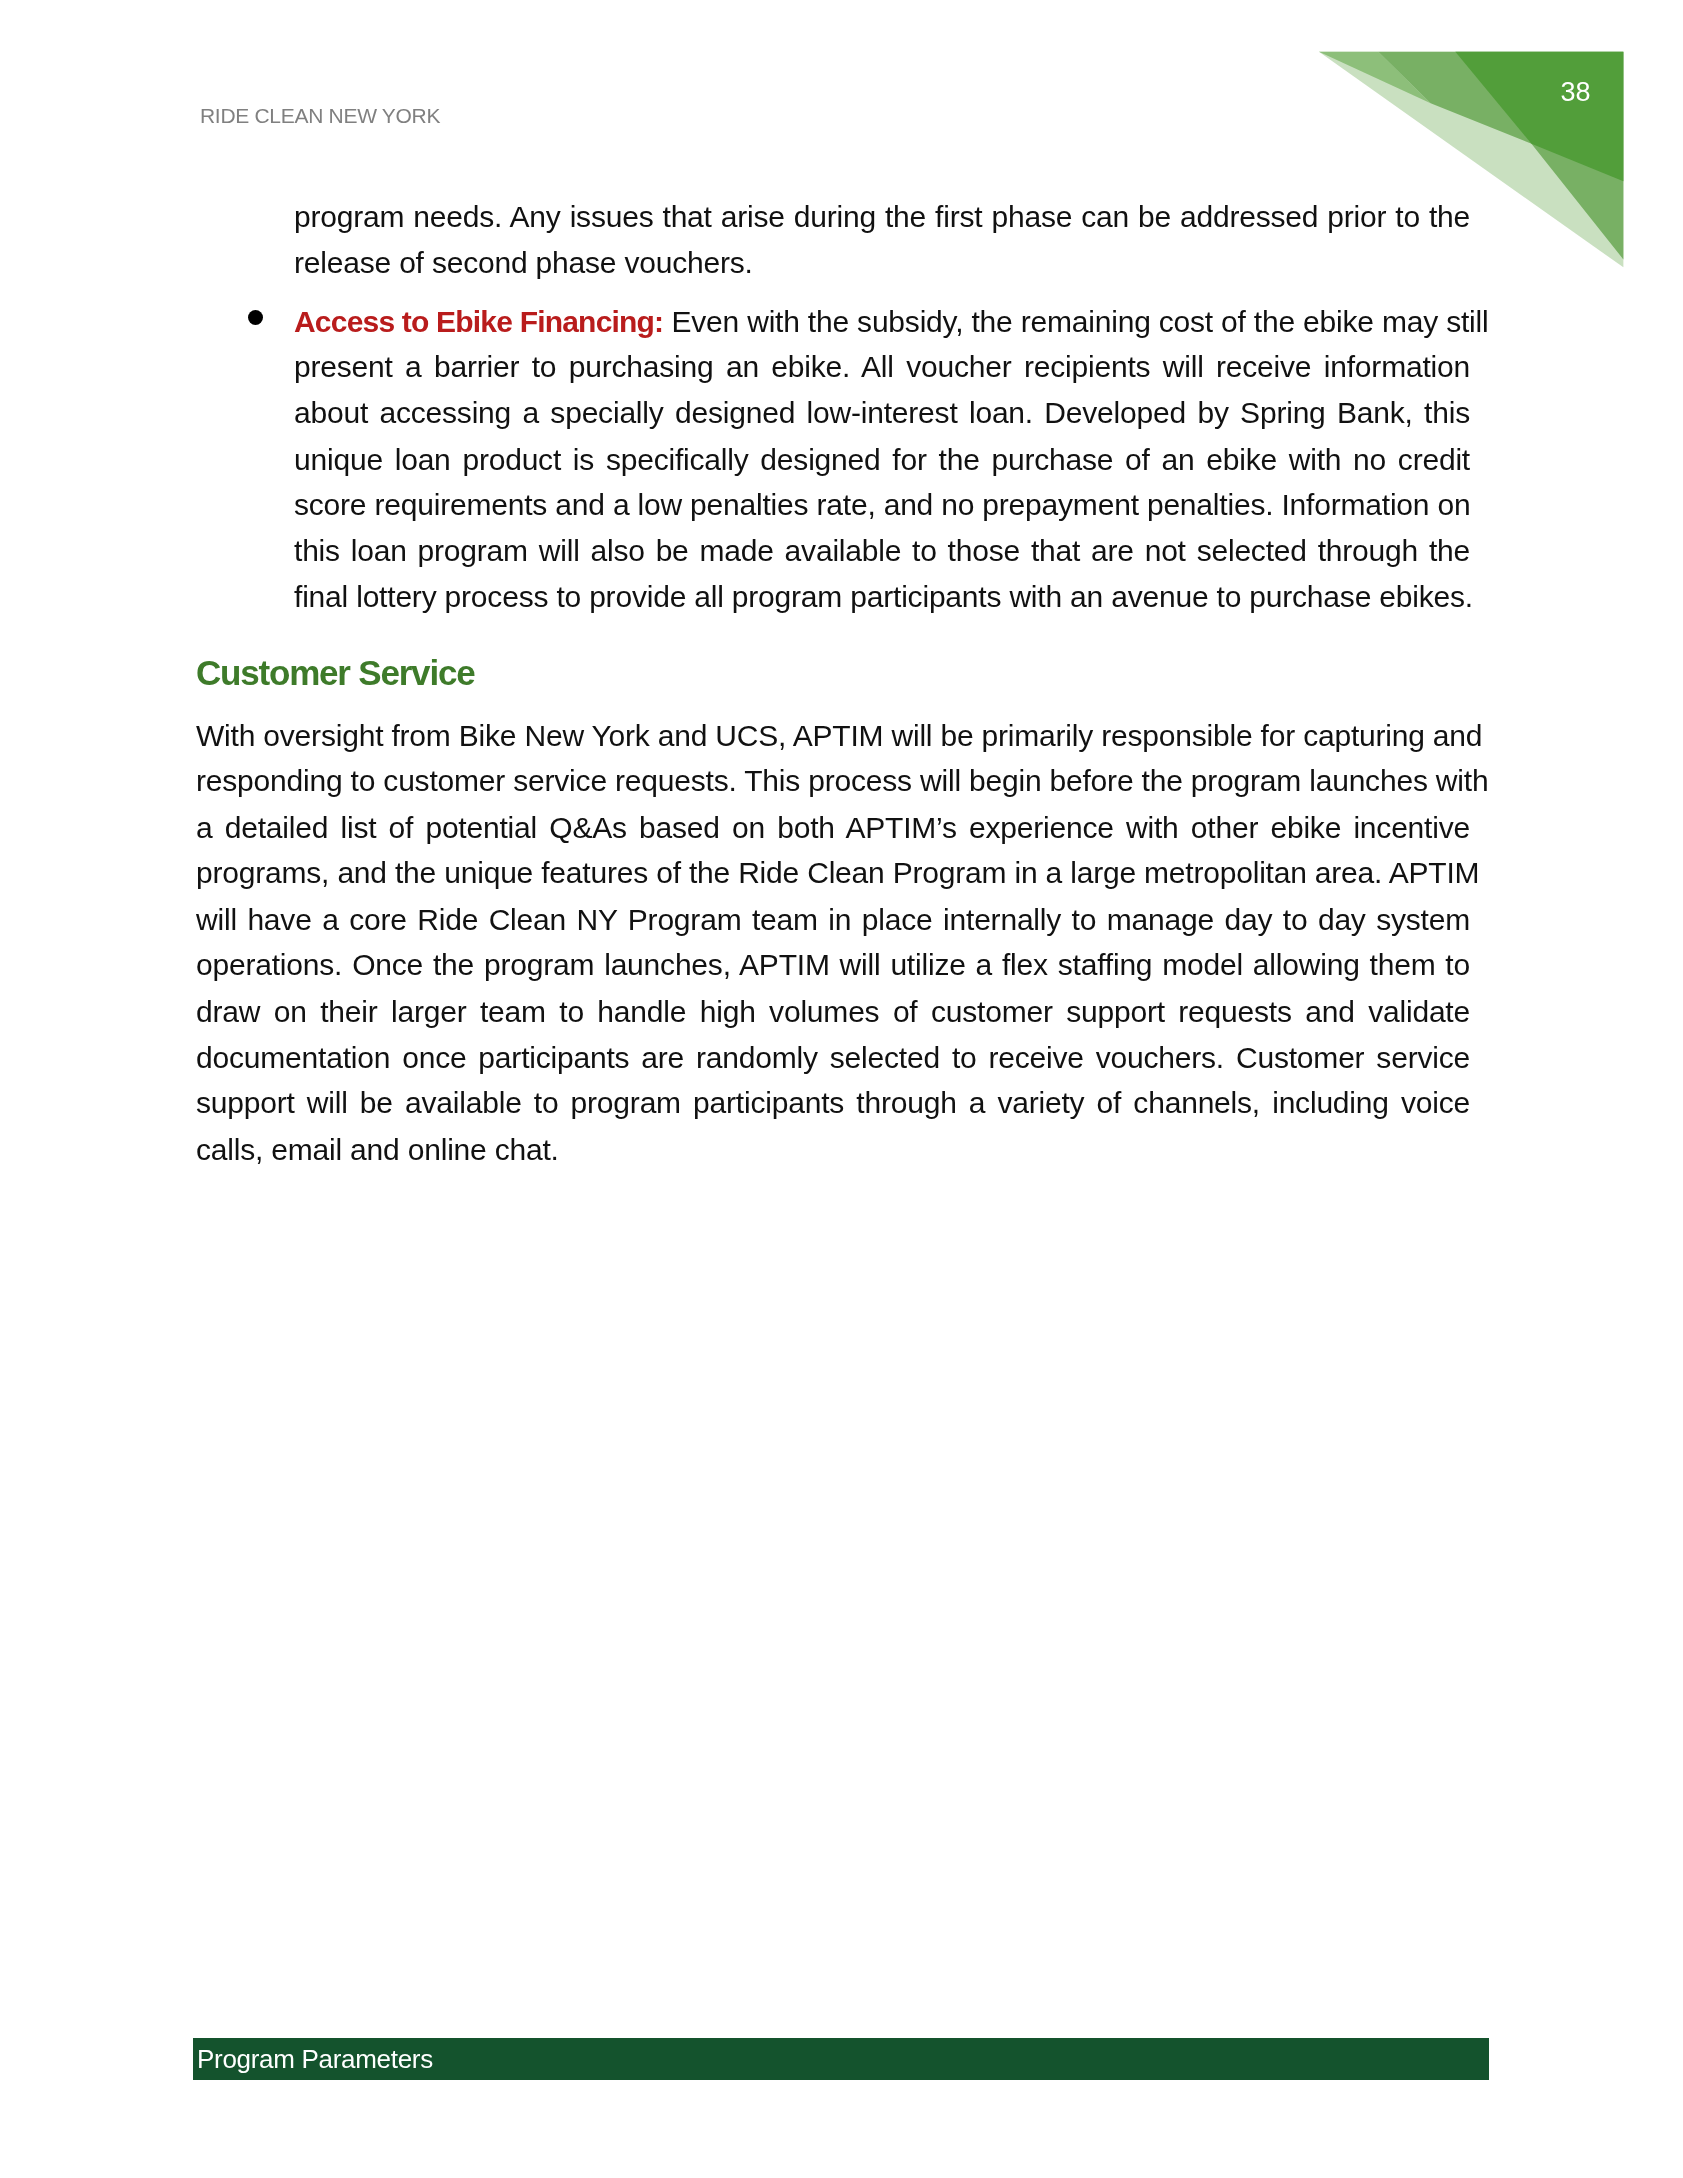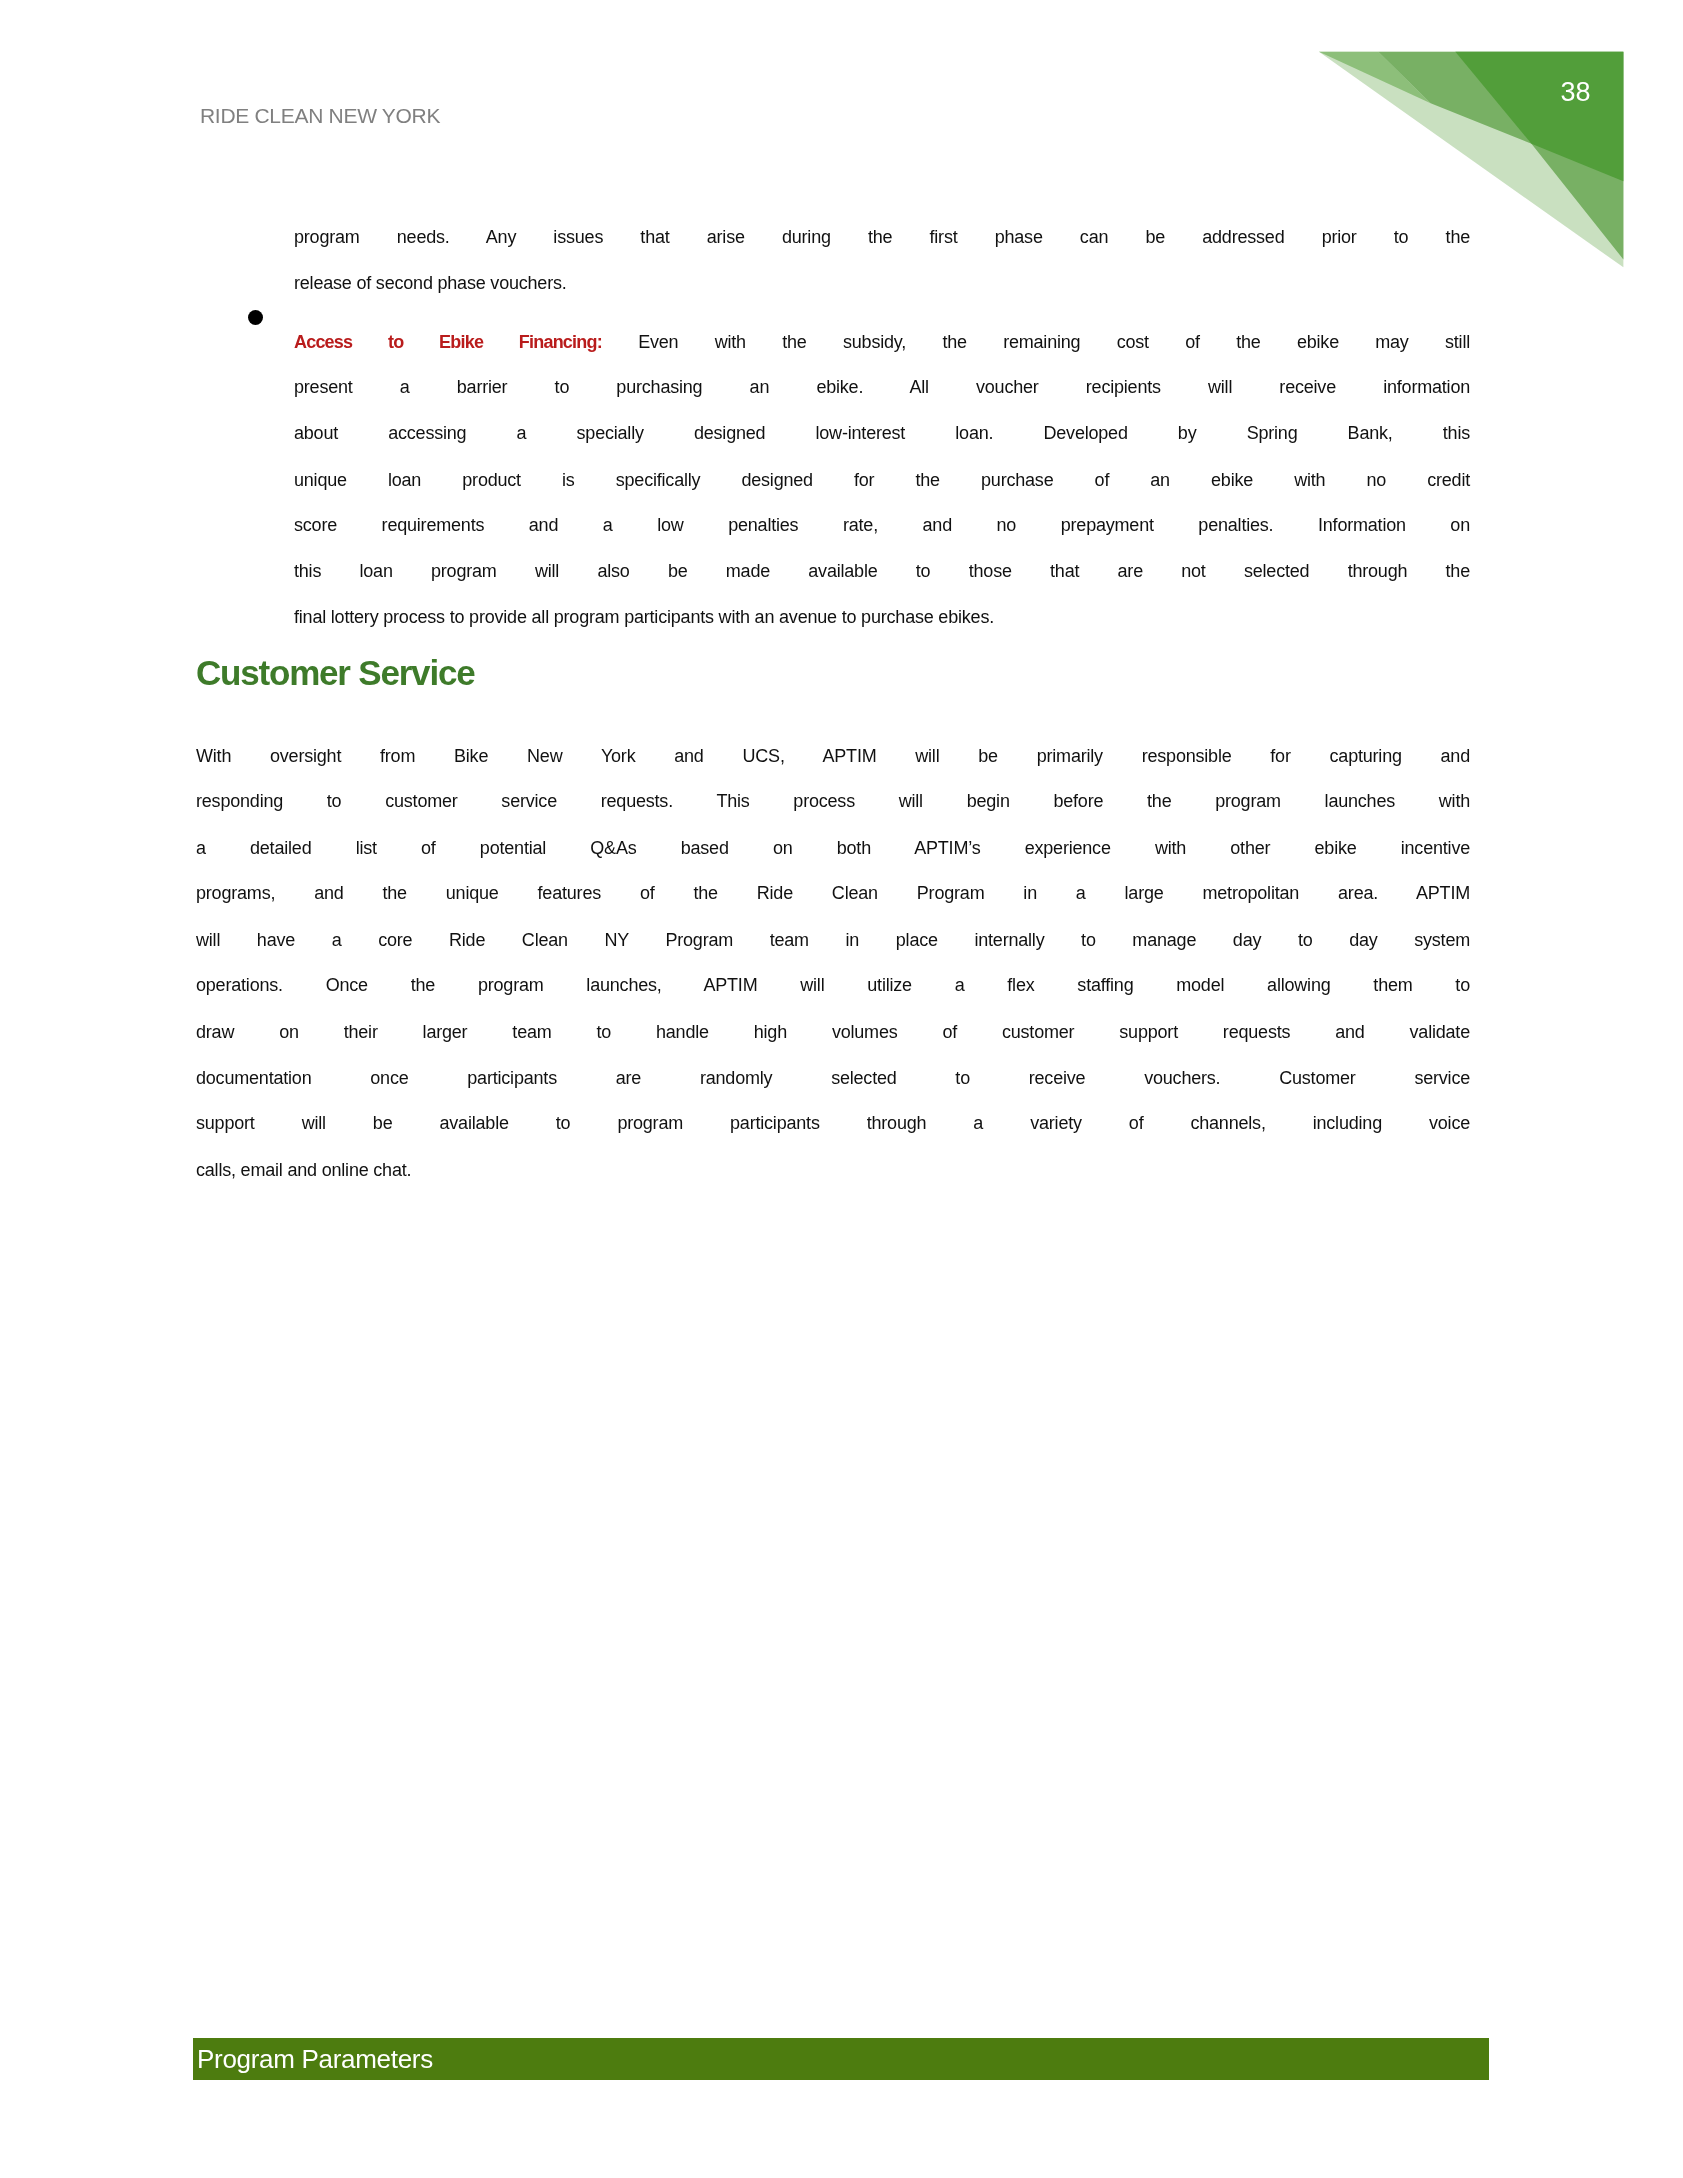--- a/index.html
+++ b/index.html
@@ -7,35 +7,35 @@
          font-family: "Liberation Sans", sans-serif; color: #111111; }
   .page { position: absolute; left: 0; top: 0; width: 1379px; height: 2178px; background: #fff; }
 
   .corner { position: absolute; left: 1287px; top: 40px; width: 396px; height: 257px; }
   .page-number { position: absolute; left: 1544px; top: 77px; width: 63px; text-align: center;
                  font-size: 27px; color: #ffffff; line-height: 30px; }
 
   .running-header { position: absolute; left: 200px; top: 103px; font-size: 21px; color: #808080;
                     letter-spacing: -0.3px; line-height: 26px; }
 
-  .line { position: absolute; font-size: 18px; line-height: 34px; white-space: nowrap;
-          text-align: justify; text-align-last: justify; letter-spacing: -0.2px; margin-top: 20px; }
+  .line { position: absolute; font-size: 30px; line-height: 34px; white-space: nowrap;
+          text-align: justify; text-align-last: justify; letter-spacing: -0.2px; }
   .line.last { text-align-last: left; }
   .indent { left: 294px; width: 1176px; }
   .full { left: 196px; width: 1274px; }
 
   .bullet-dot { position: absolute; left: 248px; top: 310px; width: 15px; height: 15px;
                 border-radius: 50%; background: #000000; }
   .bullet-label { color: #b91c1c; font-weight: bold; letter-spacing: -0.8px; }
 
   .section-heading { position: absolute; left: 196px; top: 651px; font-size: 35px; font-weight: bold;
                      color: #3e7b2a; letter-spacing: -1.2px; line-height: 44px; }
 
   .footer-bar { position: absolute; left: 193px; top: 2038px; width: 1296px; height: 42px;
-                background: #4d7c0f; }
+                background: #14532d; }
   .footer-label { position: absolute; left: 4px; top: 5px; font-size: 26px; color: #ffffff;
                   line-height: 32px; letter-spacing: -0.3px; }
 </style>
 </head>
 <body>
 
 <div class="page">
 
   <svg class="corner" viewBox="1300 40 400 260" width="396" height="257">
     <polygon points="1332,52 1640,52 1640,270" fill="#c9e0c0"></polygon>

